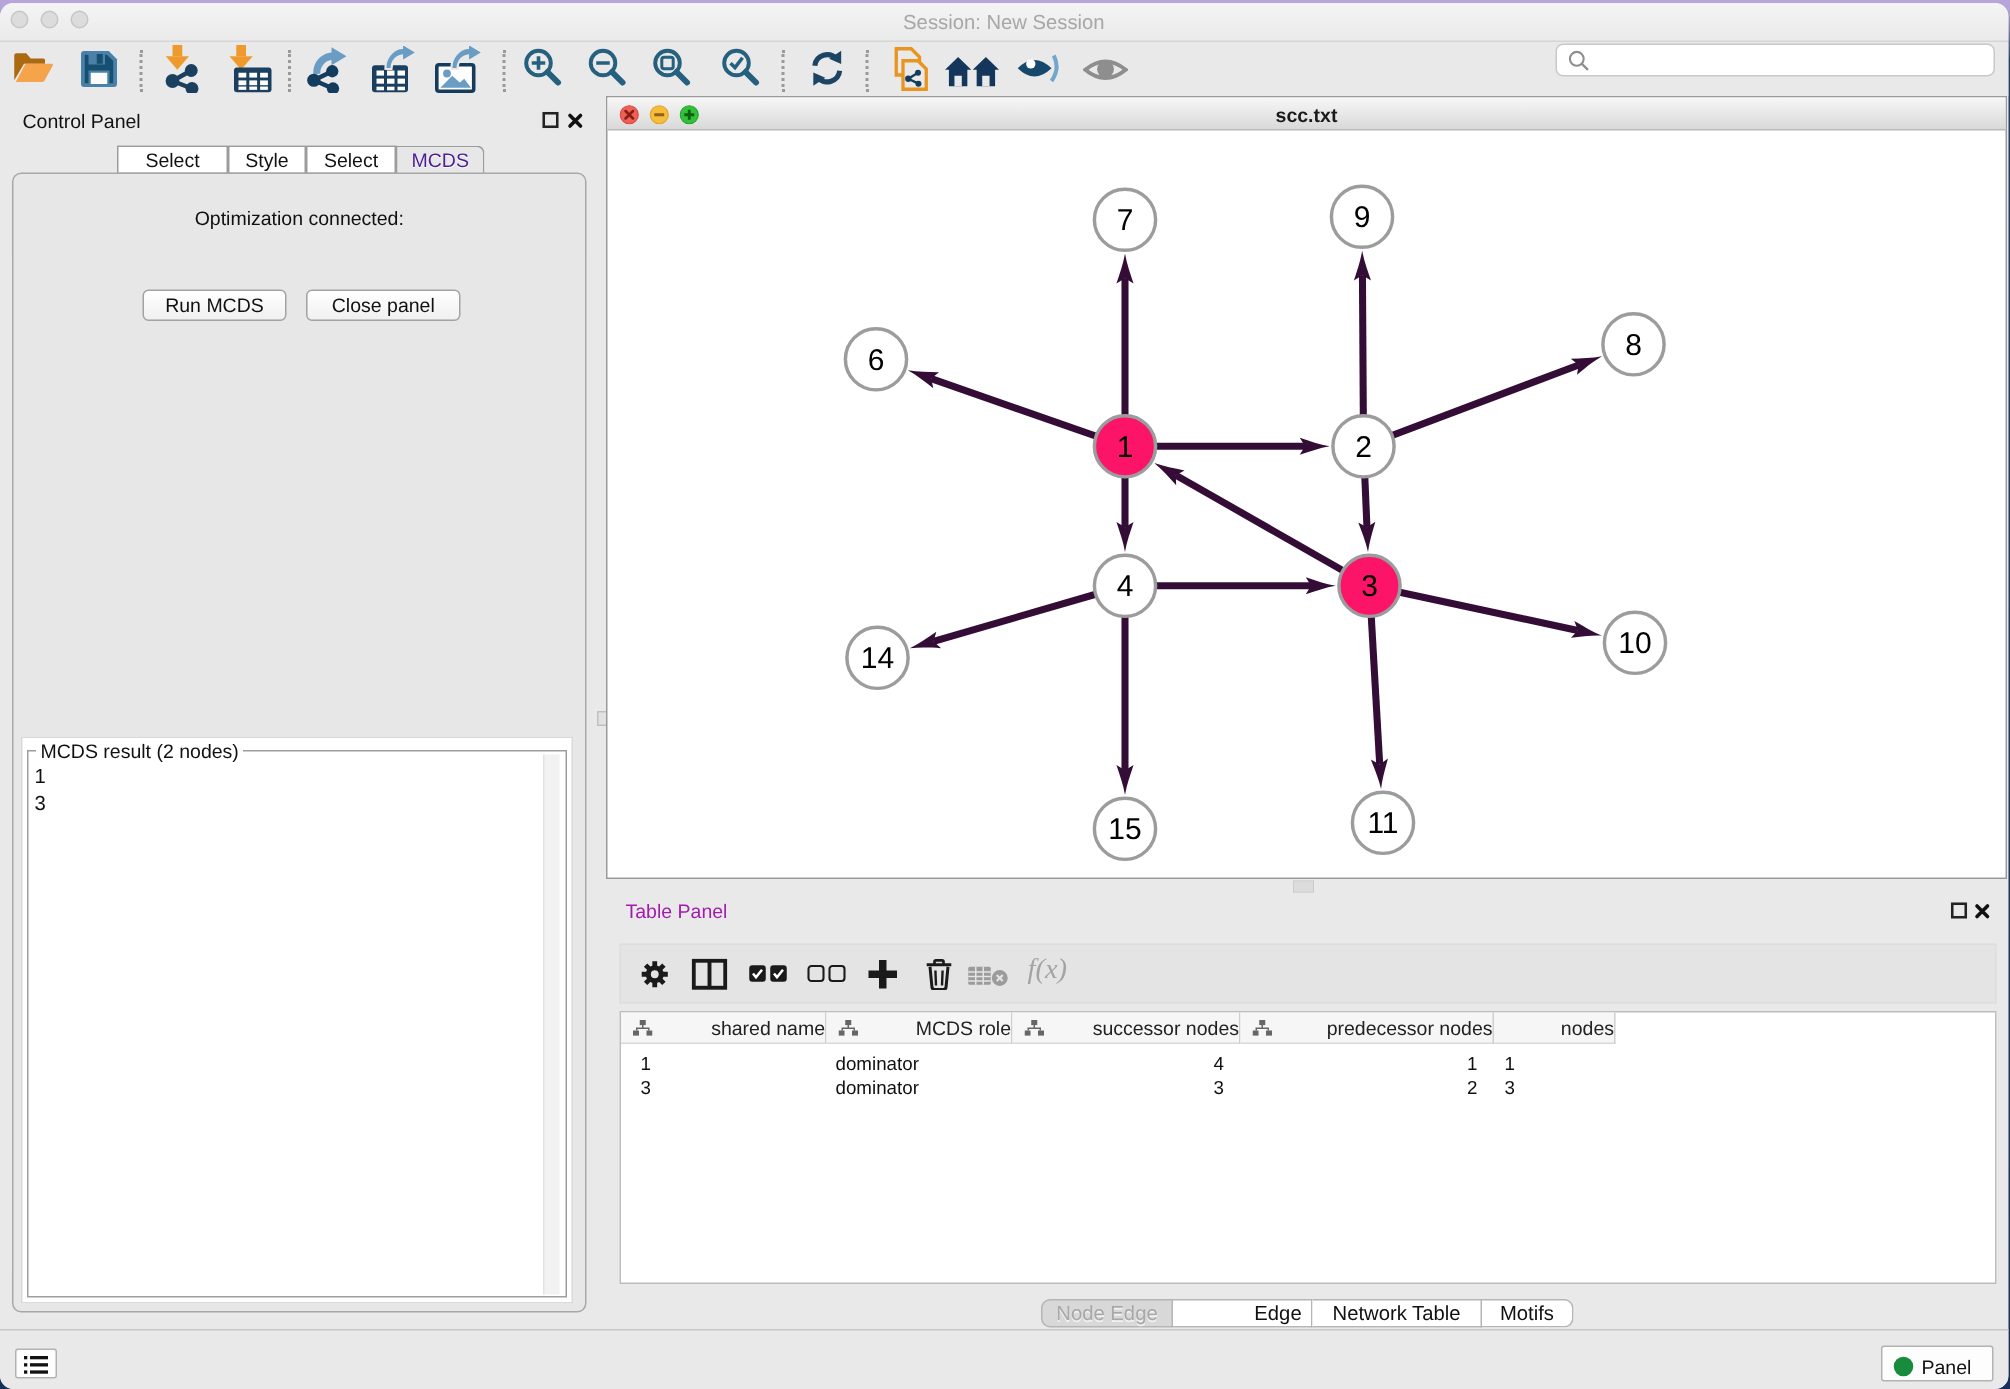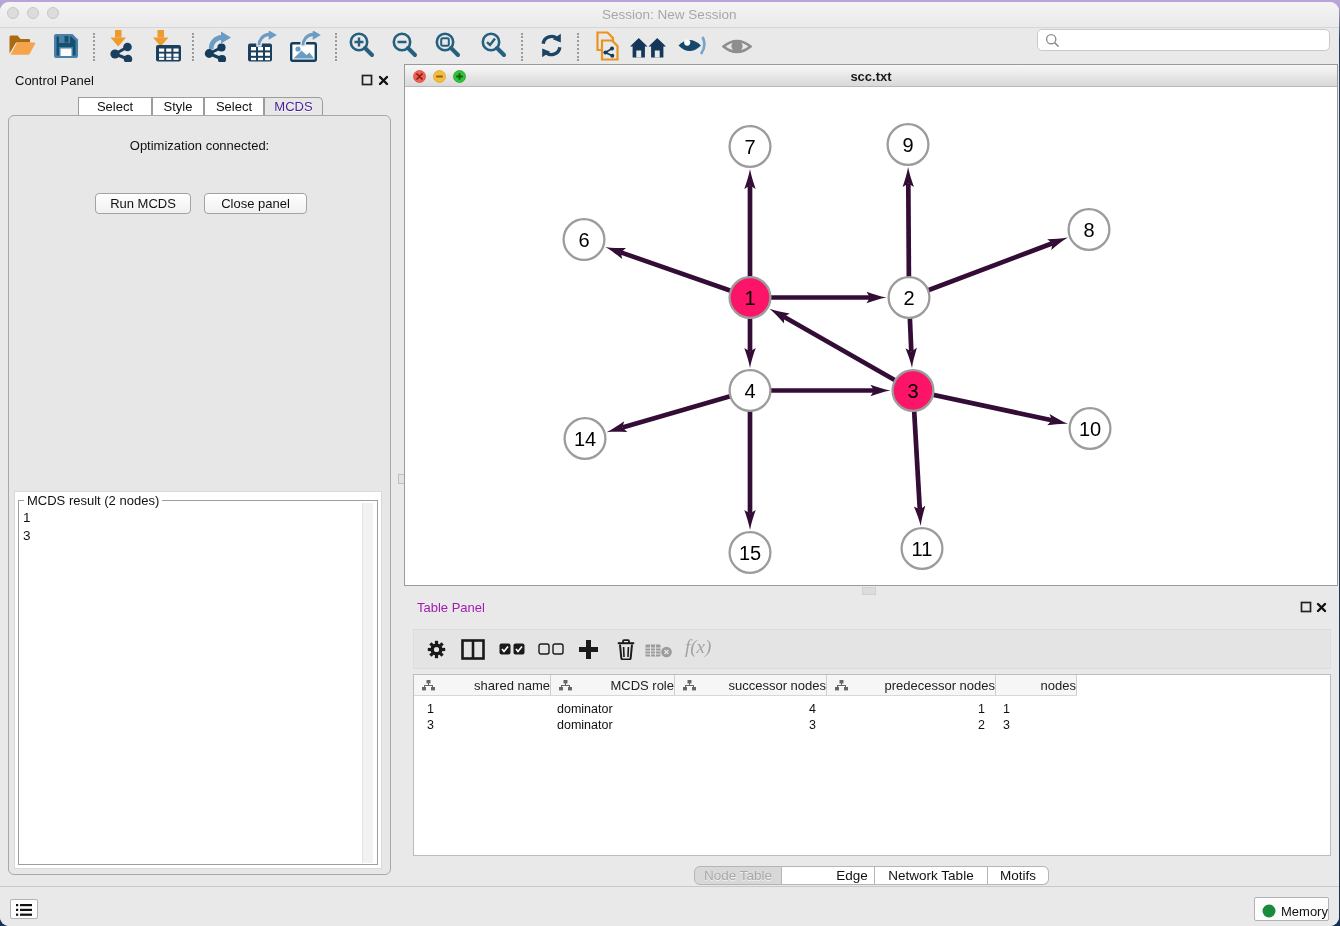--- a/index.html
+++ b/index.html
@@ -439,21 +439,21 @@
     <div class="td" style="left:261px; top:26px; width:141px; text-align:right;">4</div>
     <div class="td" style="left:413px; top:26px; width:158px; text-align:right;">1</div>
     <div class="td" style="left:589px; top:26px;">1</div>
     <div class="td" style="left:13px; top:42px;">3</div>
     <div class="td" style="left:143px; top:42px;">dominator</div>
     <div class="td" style="left:261px; top:42px; width:141px; text-align:right;">3</div>
     <div class="td" style="left:413px; top:42px; width:158px; text-align:right;">2</div>
     <div class="td" style="left:589px; top:42px;">3</div>
   </div>
   <div class="seg" style="left:694px; width:88px; background:#d8d8d8; color:#a8a8a8;
-       text-shadow:0 1px 0 #f2f2f2; border-radius:6px 0 0 6px;">Node Table</div>
+       text-shadow:0 1px 0 #f2f2f2; border-radius:6px 0 0 6px;">Node Edge</div>
   <div class="seg" style="left:782px; width:93px; border-left:none;padding-left:48px;">Edge Table</div>
   <div class="seg" style="left:875px; width:113px; border-left:none;">Network Table</div>
   <div class="seg" style="left:988px; width:61px; border-left:none; border-radius:0 6px 6px 0;">Motifs</div>
 
   <div id="statusbar"></div>
   <div class="wbtn" style="left:10px; top:897px; width:28px; height:20px;">
     <svg width="16" height="14" viewBox="0 0 16 14" style="position:absolute;left:5px;top:3px;">
       <g fill="#111">
         <rect x="0" y="1" width="2.2" height="2.2"></rect>
           <rect x="4" y="1" width="12" height="2.2"></rect>
@@ -461,15 +461,15 @@
           <rect x="4" y="5.8" width="12" height="2.2"></rect>
         <rect x="0" y="10.6" width="2.2" height="2.2"></rect>
           <rect x="4" y="10.6" width="12" height="2.2"></rect>
       </g>
     </svg>
   </div>
   <div class="wbtn" style="left:1254px; top:895px; width:75px; height:24px;">
     <svg width="14" height="14" viewBox="0 0 14 14" style="position:absolute;left:7px;top:6px;">
       <circle cx="7" cy="7" r="6.5" fill="#188c3c"></circle>
     </svg>
-    <span style="position:absolute; left:26px; top:6px; font-size:13px; color:#111;">Memory</span>
+    <span style="position:absolute; left:26px; top:6px; font-size:13px; color:#111;">Panel</span>
   </div>
 </div>
 
 </body></html>

